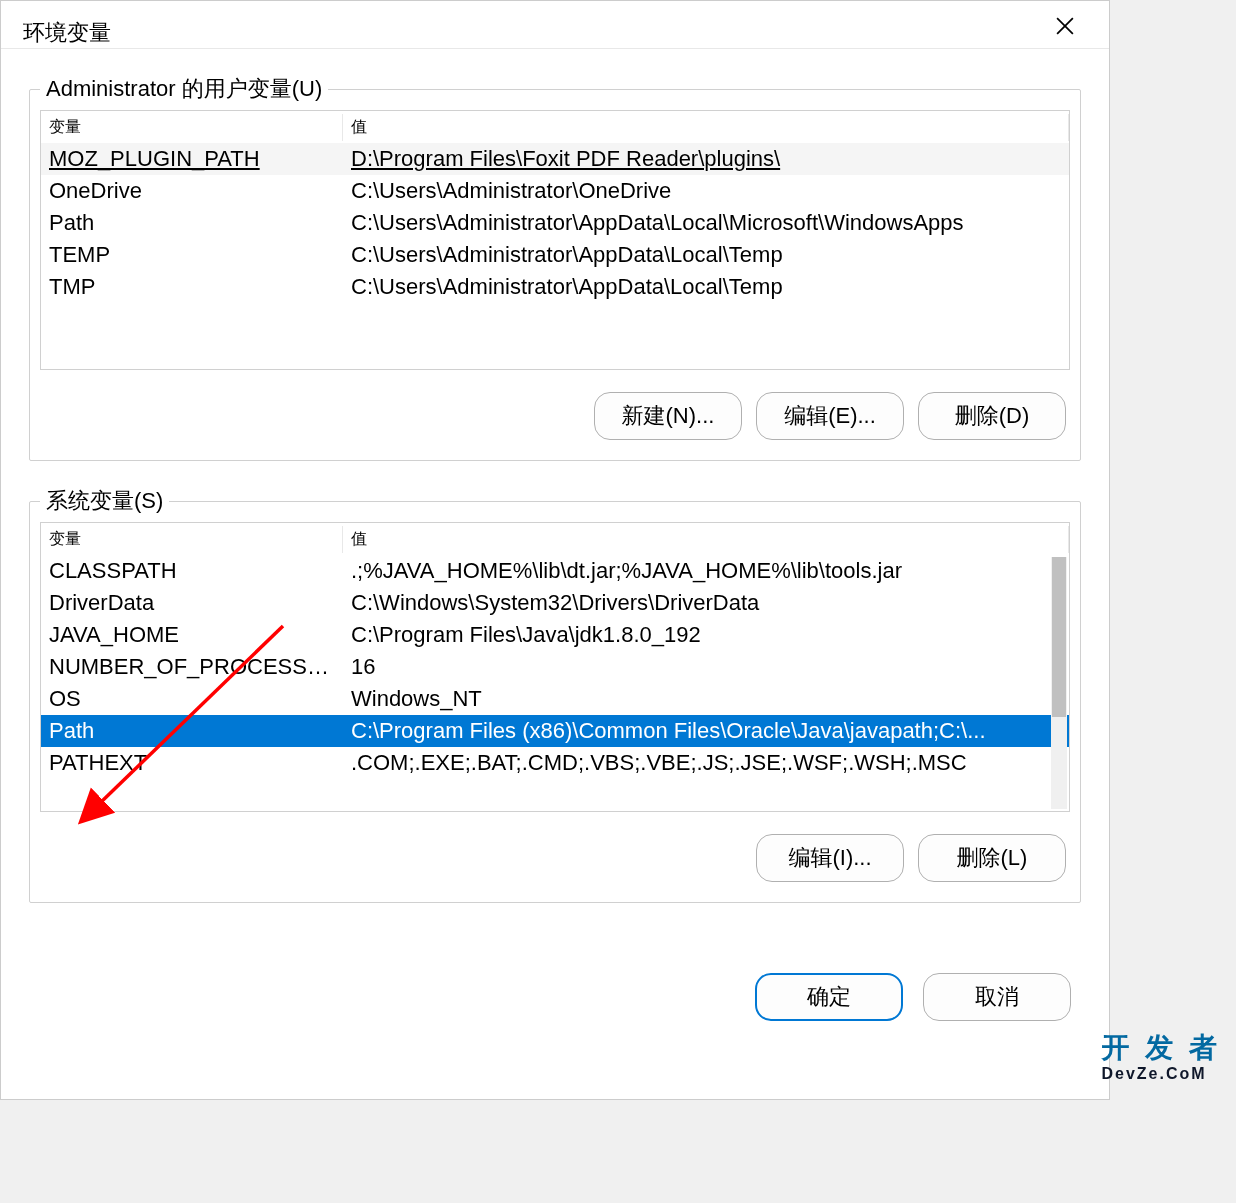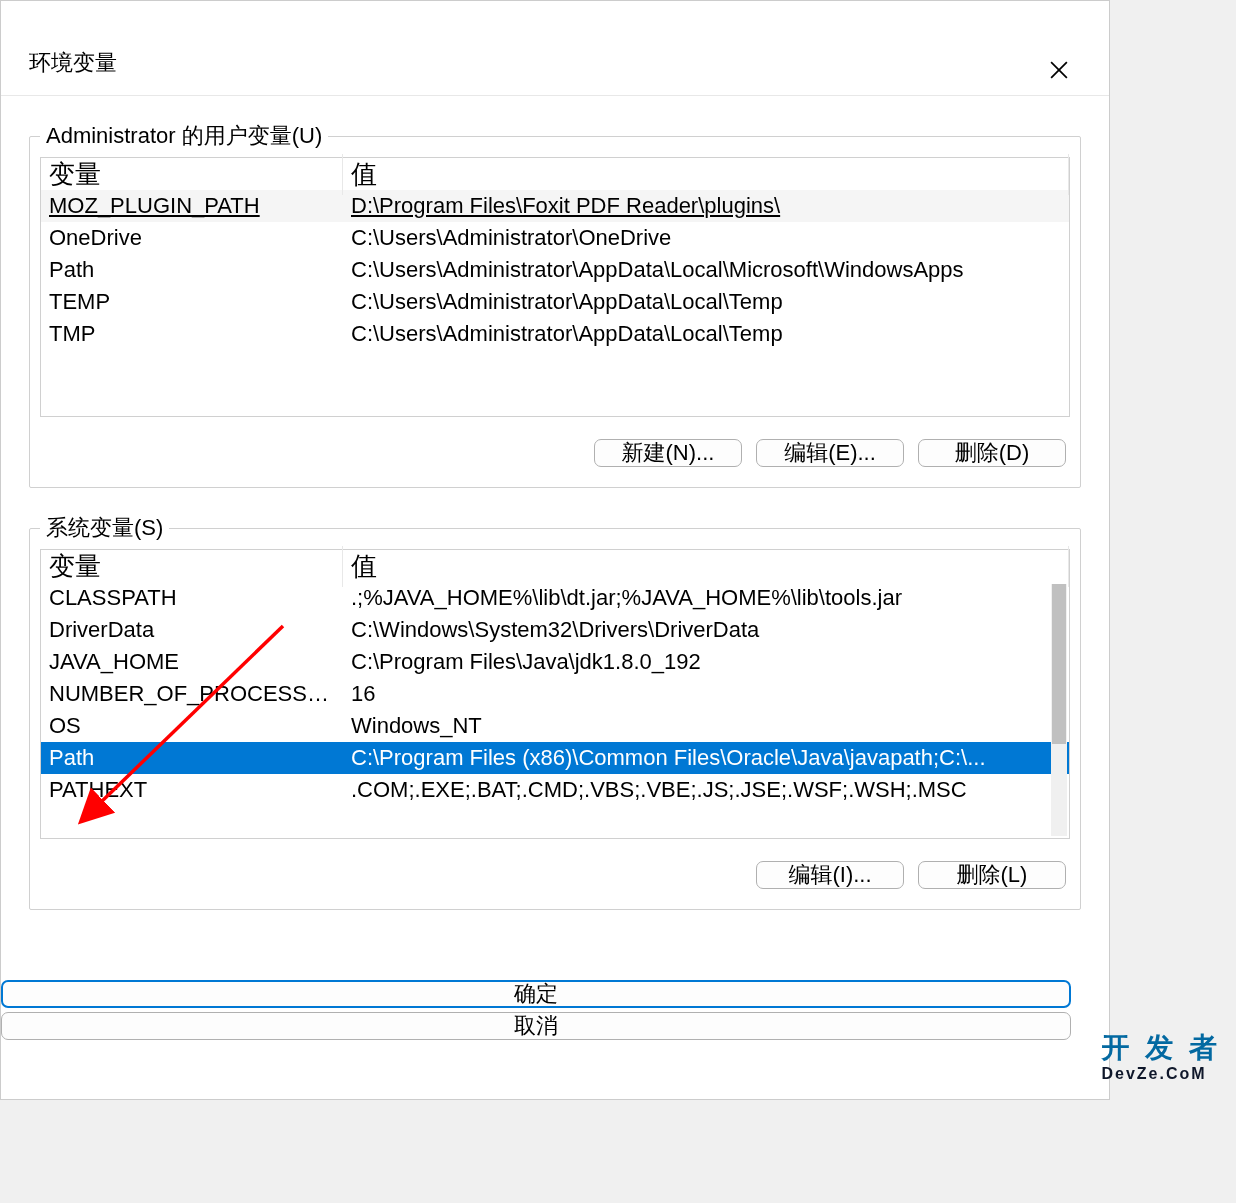--- a/index.html
+++ b/index.html
@@ -20,25 +20,24 @@
       top: 0;
       left: 0;
       width: 1110px;
       height: 1100px;
       background: #ffffff;
       border: 1px solid #ccc;
     }
     .titlebar {
       height: 48px;
       display: flex;
-      align-items: flex-start;
-      padding: 0 28px;
+      align-items: flex-end;
+      padding: 0 22px;
       background: #ffffff;
       border-bottom: 1px solid #e8e8e8;
-      margin-top: 47px;
     }
     .titlebar-title {
       font-size: 22px;
       color: #000;
       flex: 1;
     }
     .close-btn {
       width: 44px;
       height: 44px;
       display: flex;
@@ -77,21 +76,21 @@
       position: relative;
     }
     .listview-user {
       height: 260px;
     }
     .listview-system {
       height: 290px;
     }
     .listview-header {
       display: flex;
-      font-size: 26px;
+      font-size: 16px;
       color: #000;
       height: 32px;
       align-items: center;
     }
     .listview-header .col {
       padding: 3px 8px;
       border-right: 1px solid #e8e8e8;
     }
     .listview-body {
       overflow: hidden;
@@ -143,38 +142,37 @@
     }
     .button-row {
       display: flex;
       justify-content: flex-end;
       gap: 14px;
       margin-top: 22px;
       padding-right: 4px;
     }
     .btn {
       min-width: 148px;
-      height: 28px;
+      height: 48px;
       border: 1px solid #b0b0b0;
       background: #fdfdfd;
-      border-radius: 7px;
+      border-radius: 16px;
       font-size: 22px;
       color: #000;
       display: flex;
       align-items: center;
       justify-content: center;
       cursor: pointer;
       padding: 8px 20px;
     }
     .dialog-buttons {
       display: flex;
       justify-content: flex-end;
-      gap: 4px;
+      gap: 20px;
       padding: 10px 38px 0 0;
-      flex-direction: column;
     }
     .btn.primary {
       border: 2px solid #0078d4;
     }
     .arrow-annotation {
       position: absolute;
       pointer-events: none;
       z-index: 100;
       left: 73px;
       top: 620px;

